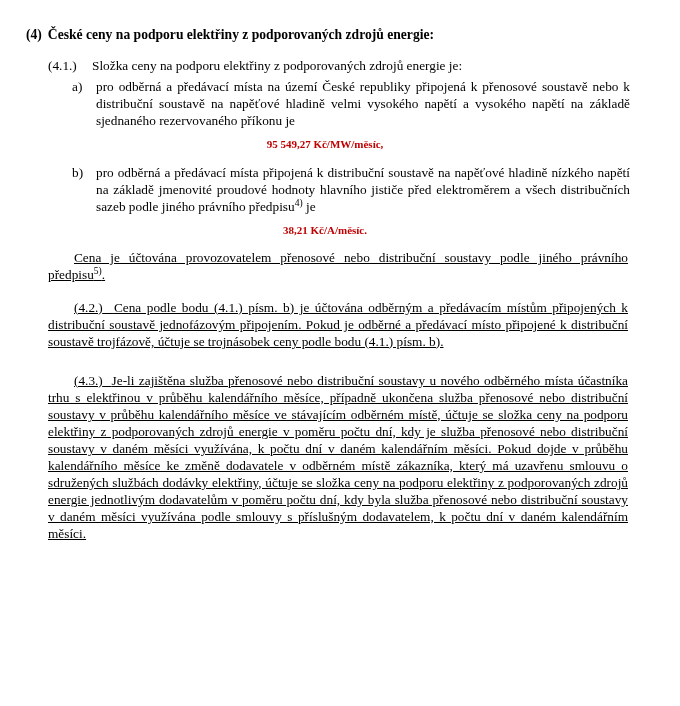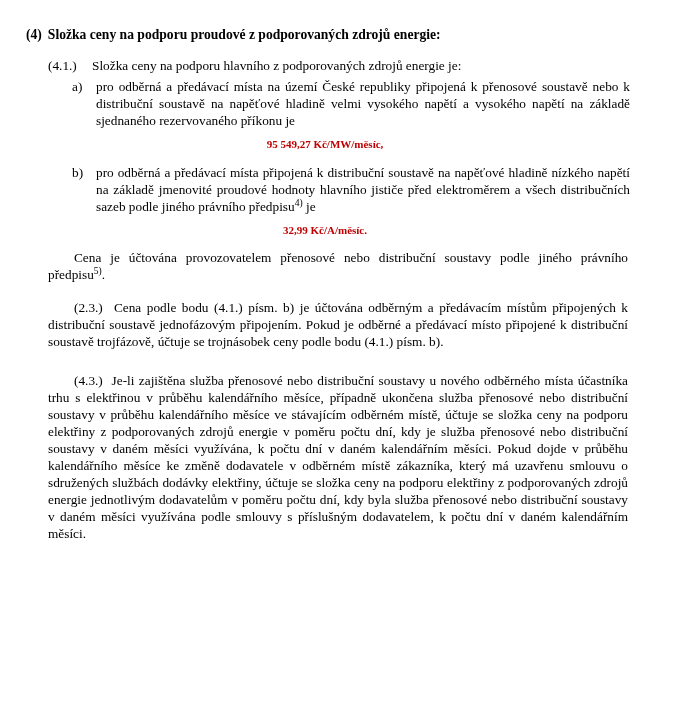--- a/index.html
+++ b/index.html
@@ -70,64 +70,65 @@
     margin: 8px 0 12px 0;
     padding-right: 26px;
     font-size: 11px;
   }
   .para {
     margin: 0 0 12px 0;
     text-align: justify;
     text-indent: 26px;
     padding-left: 22px;
     padding-right: 22px;
+    text-decoration: underline;
   }
   sup {
     font-size: 0.72em;
     vertical-align: super;
     line-height: 0;
   }
   .gap-small { height: 4px; }
   .gap-med { height: 10px; }
 </style>
 </head>
 <body>
 
 <div class="page">
 
   <div class="heading">
-    <span class="num">(4)</span><span>Složka ceny na podporu proudové z podporovaných zdrojů energie:</span>
+    <span class="num">(4)</span><span>České ceny na podporu elektřiny z podporovaných zdrojů energie:</span>
   </div>
 
   <div class="lvl1">
     <div class="lvl1-row">
       <span class="lvl1-label">(4.1.)</span>
-      <span class="lvl1-text">Složka ceny na podporu hlavního z podporovaných zdrojů energie je:</span>
+      <span class="lvl1-text">Složka ceny na podporu elektřiny z podporovaných zdrojů energie je:</span>
     </div>
   </div>
 
   <div class="gap-small"></div>
 
   <div class="item">
     <span class="item-label">a)</span>
     <span class="item-text">pro odběrná a předávací místa na území České republiky připojená k přenosové soustavě nebo k distribuční soustavě na napěťové hladině velmi vysokého napětí a vysokého napětí na základě sjednaného rezervovaného příkonu je</span>
   </div>
 
   <div class="price">95 549,27 Kč/MW/měsíc,</div>
 
   <div class="item">
     <span class="item-label">b)</span>
     <span class="item-text"><span>pro odběrná a předávací místa připojená k distribuční soustavě na napěťové hladině nízkého napětí na základě jmenovité proudové hodnoty hlavního jističe před elektroměrem a všech distribučních sazeb podle jiného právního předpisu</span><sup>4)</sup><span> je</span></span>
   </div>
 
-  <div class="price">32,99 Kč/A/měsíc.</div>
+  <div class="price">38,21 Kč/A/měsíc.</div>
 
   <div class="para"><span>Cena je účtována provozovatelem přenosové nebo distribuční soustavy podle jiného právního předpisu</span><sup>5)</sup><span>.</span></div>
 
   <div class="gap-small"></div>
 
-  <div class="para"><span>(2.3.)</span>&nbsp;&nbsp;<span>Cena podle bodu (4.1.) písm. b) je účtována odběrným a předávacím místům připojených k distribuční soustavě jednofázovým připojením. Pokud je odběrné a předávací místo připojené k distribuční soustavě trojfázově, účtuje se trojnásobek ceny podle bodu (4.1.) písm. b).</span></div>
+  <div class="para"><span>(4.2.)</span>&nbsp;&nbsp;<span>Cena podle bodu (4.1.) písm. b) je účtována odběrným a předávacím místům připojených k distribuční soustavě jednofázovým připojením. Pokud je odběrné a předávací místo připojené k distribuční soustavě trojfázově, účtuje se trojnásobek ceny podle bodu (4.1.) písm. b).</span></div>
 
   <div class="gap-med"></div>
 
   <div class="para"><span>(4.3.)</span>&nbsp;&nbsp;<span>Je-li zajištěna služba přenosové nebo distribuční soustavy u nového odběrného místa účastníka trhu s elektřinou v průběhu kalendářního měsíce, případně ukončena služba přenosové nebo distribuční soustavy v průběhu kalendářního měsíce ve stávajícím odběrném místě, účtuje se složka ceny na podporu elektřiny z podporovaných zdrojů energie v poměru počtu dní, kdy je služba přenosové nebo distribuční soustavy v daném měsíci využívána, k počtu dní v daném kalendářním měsíci. Pokud dojde v průběhu kalendářního měsíce ke změně dodavatele v odběrném místě zákazníka, který má uzavřenu smlouvu o sdružených službách dodávky elektřiny, účtuje se složka ceny na podporu elektřiny z podporovaných zdrojů energie jednotlivým dodavatelům v poměru počtu dní, kdy byla služba přenosové nebo distribuční soustavy v daném měsíci využívána podle smlouvy s příslušným dodavatelem, k počtu dní v daném kalendářním měsíci.</span></div>
 
 </div>
 
 </body></html>

